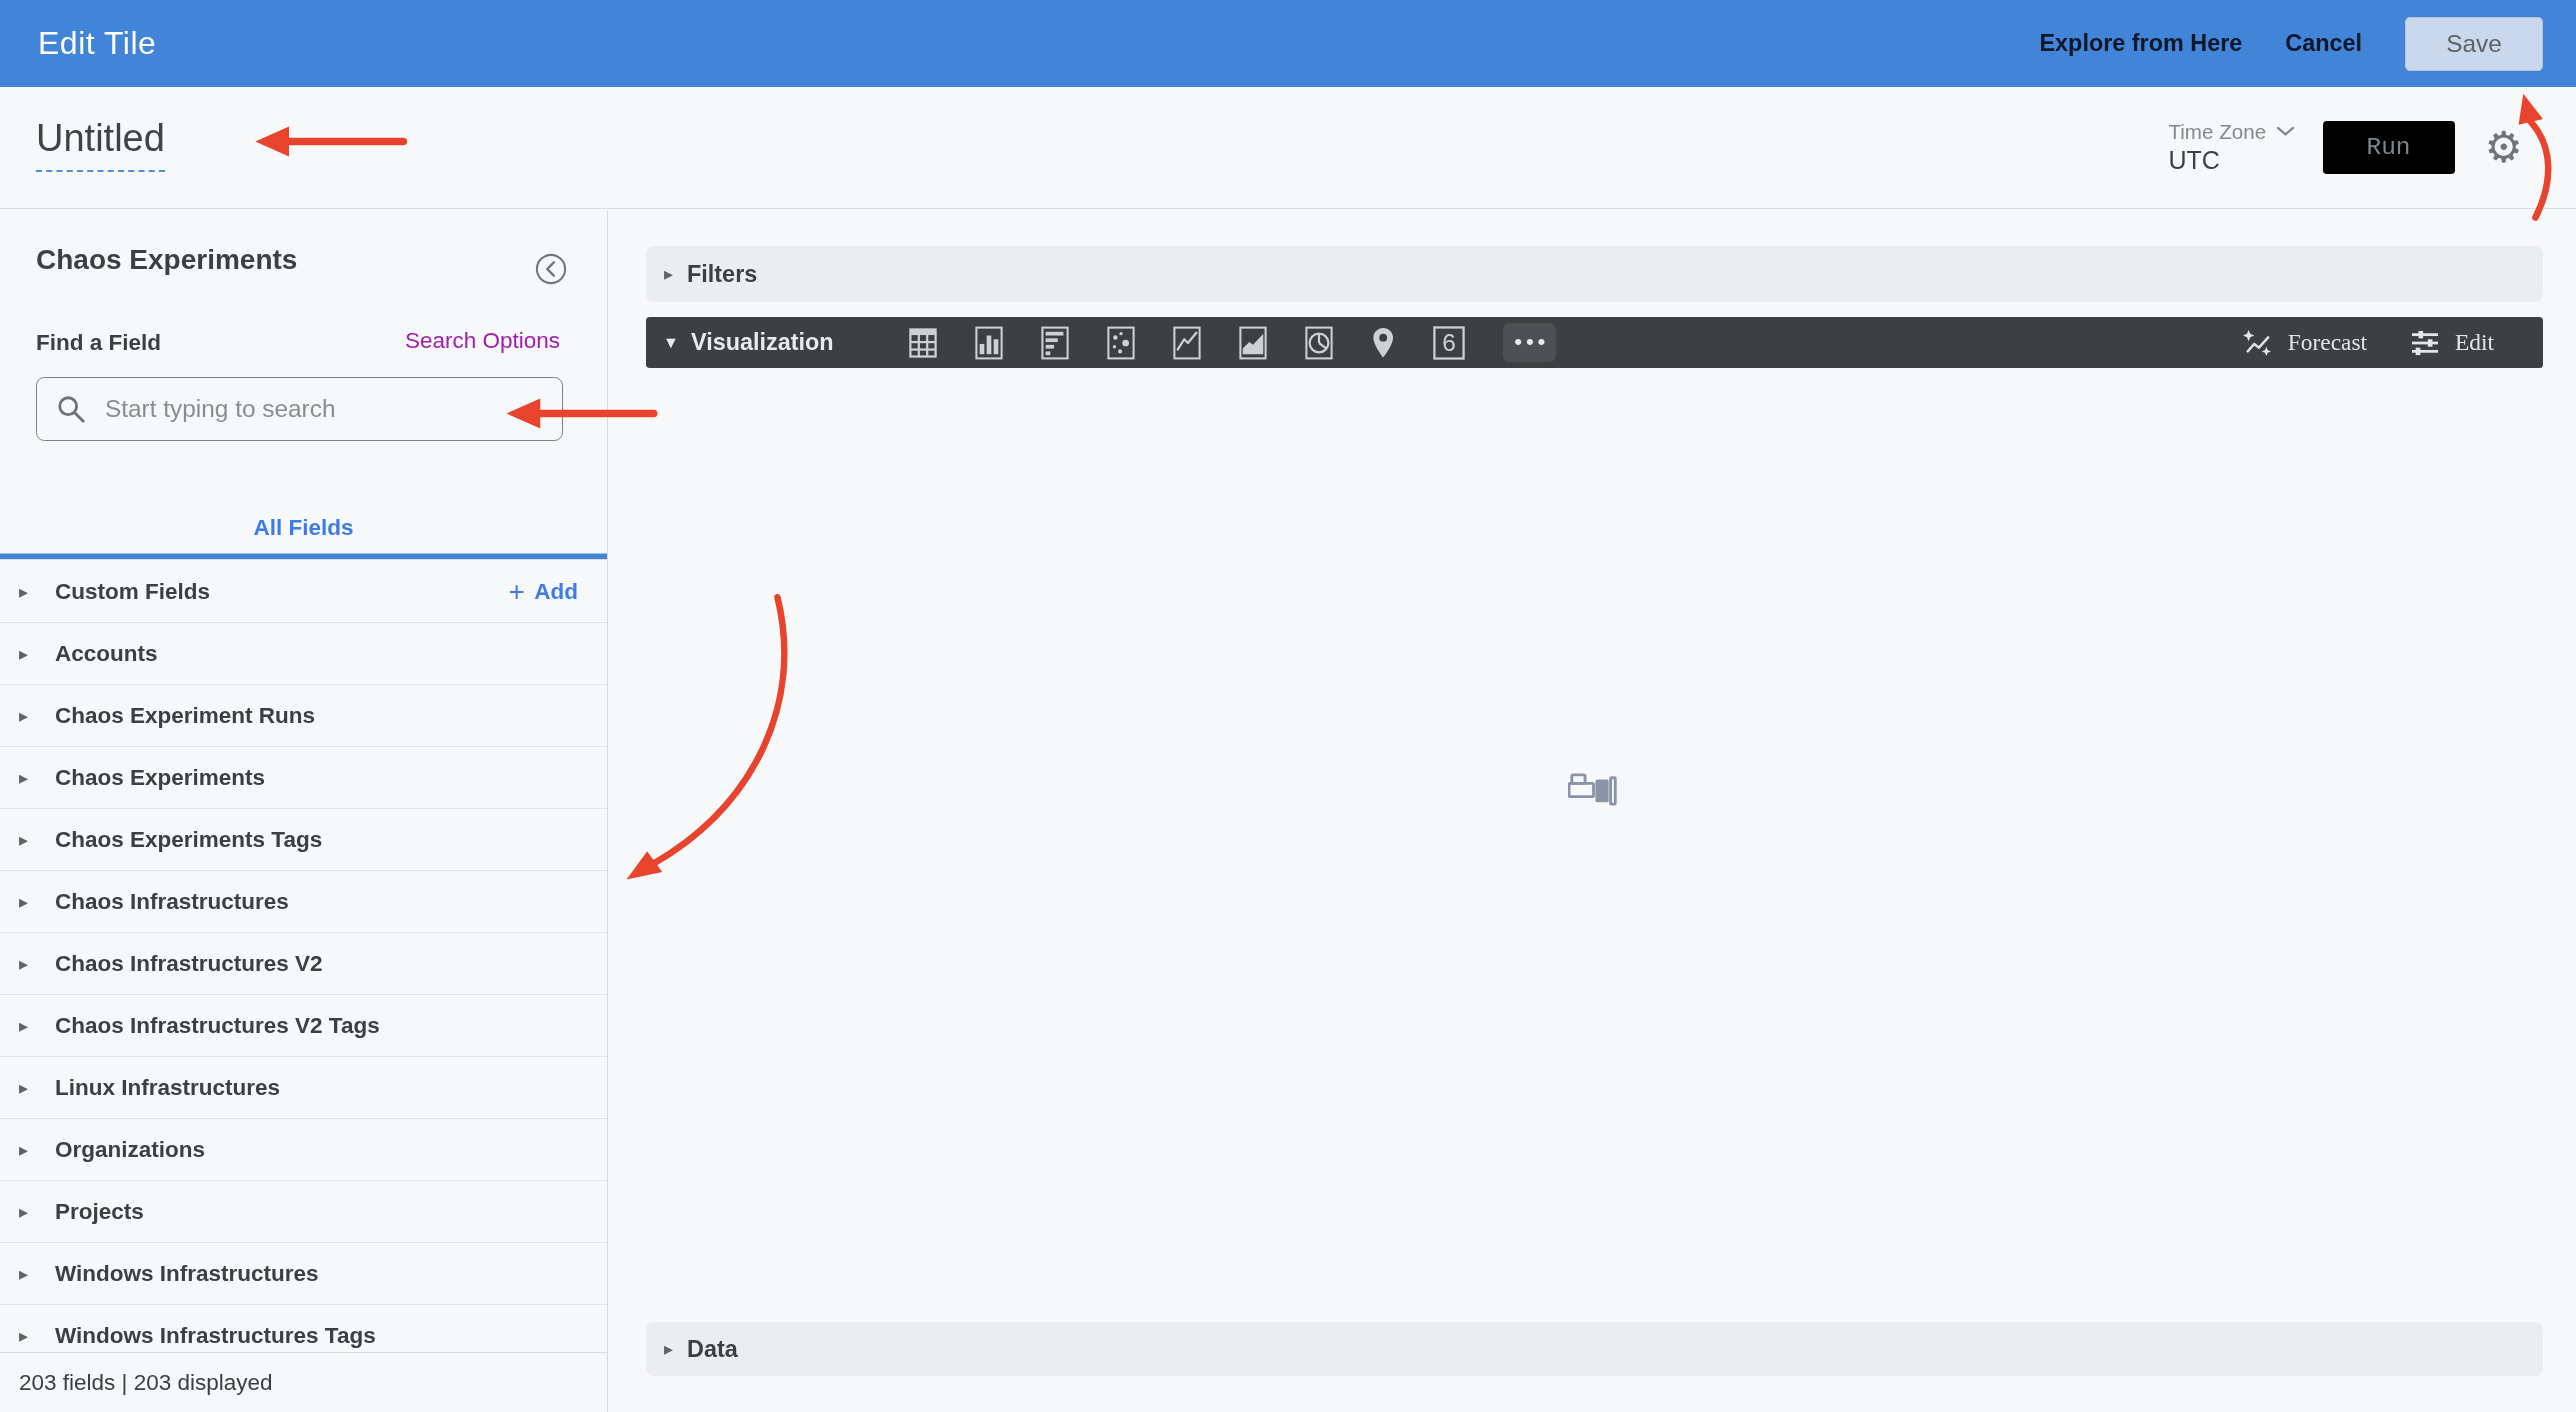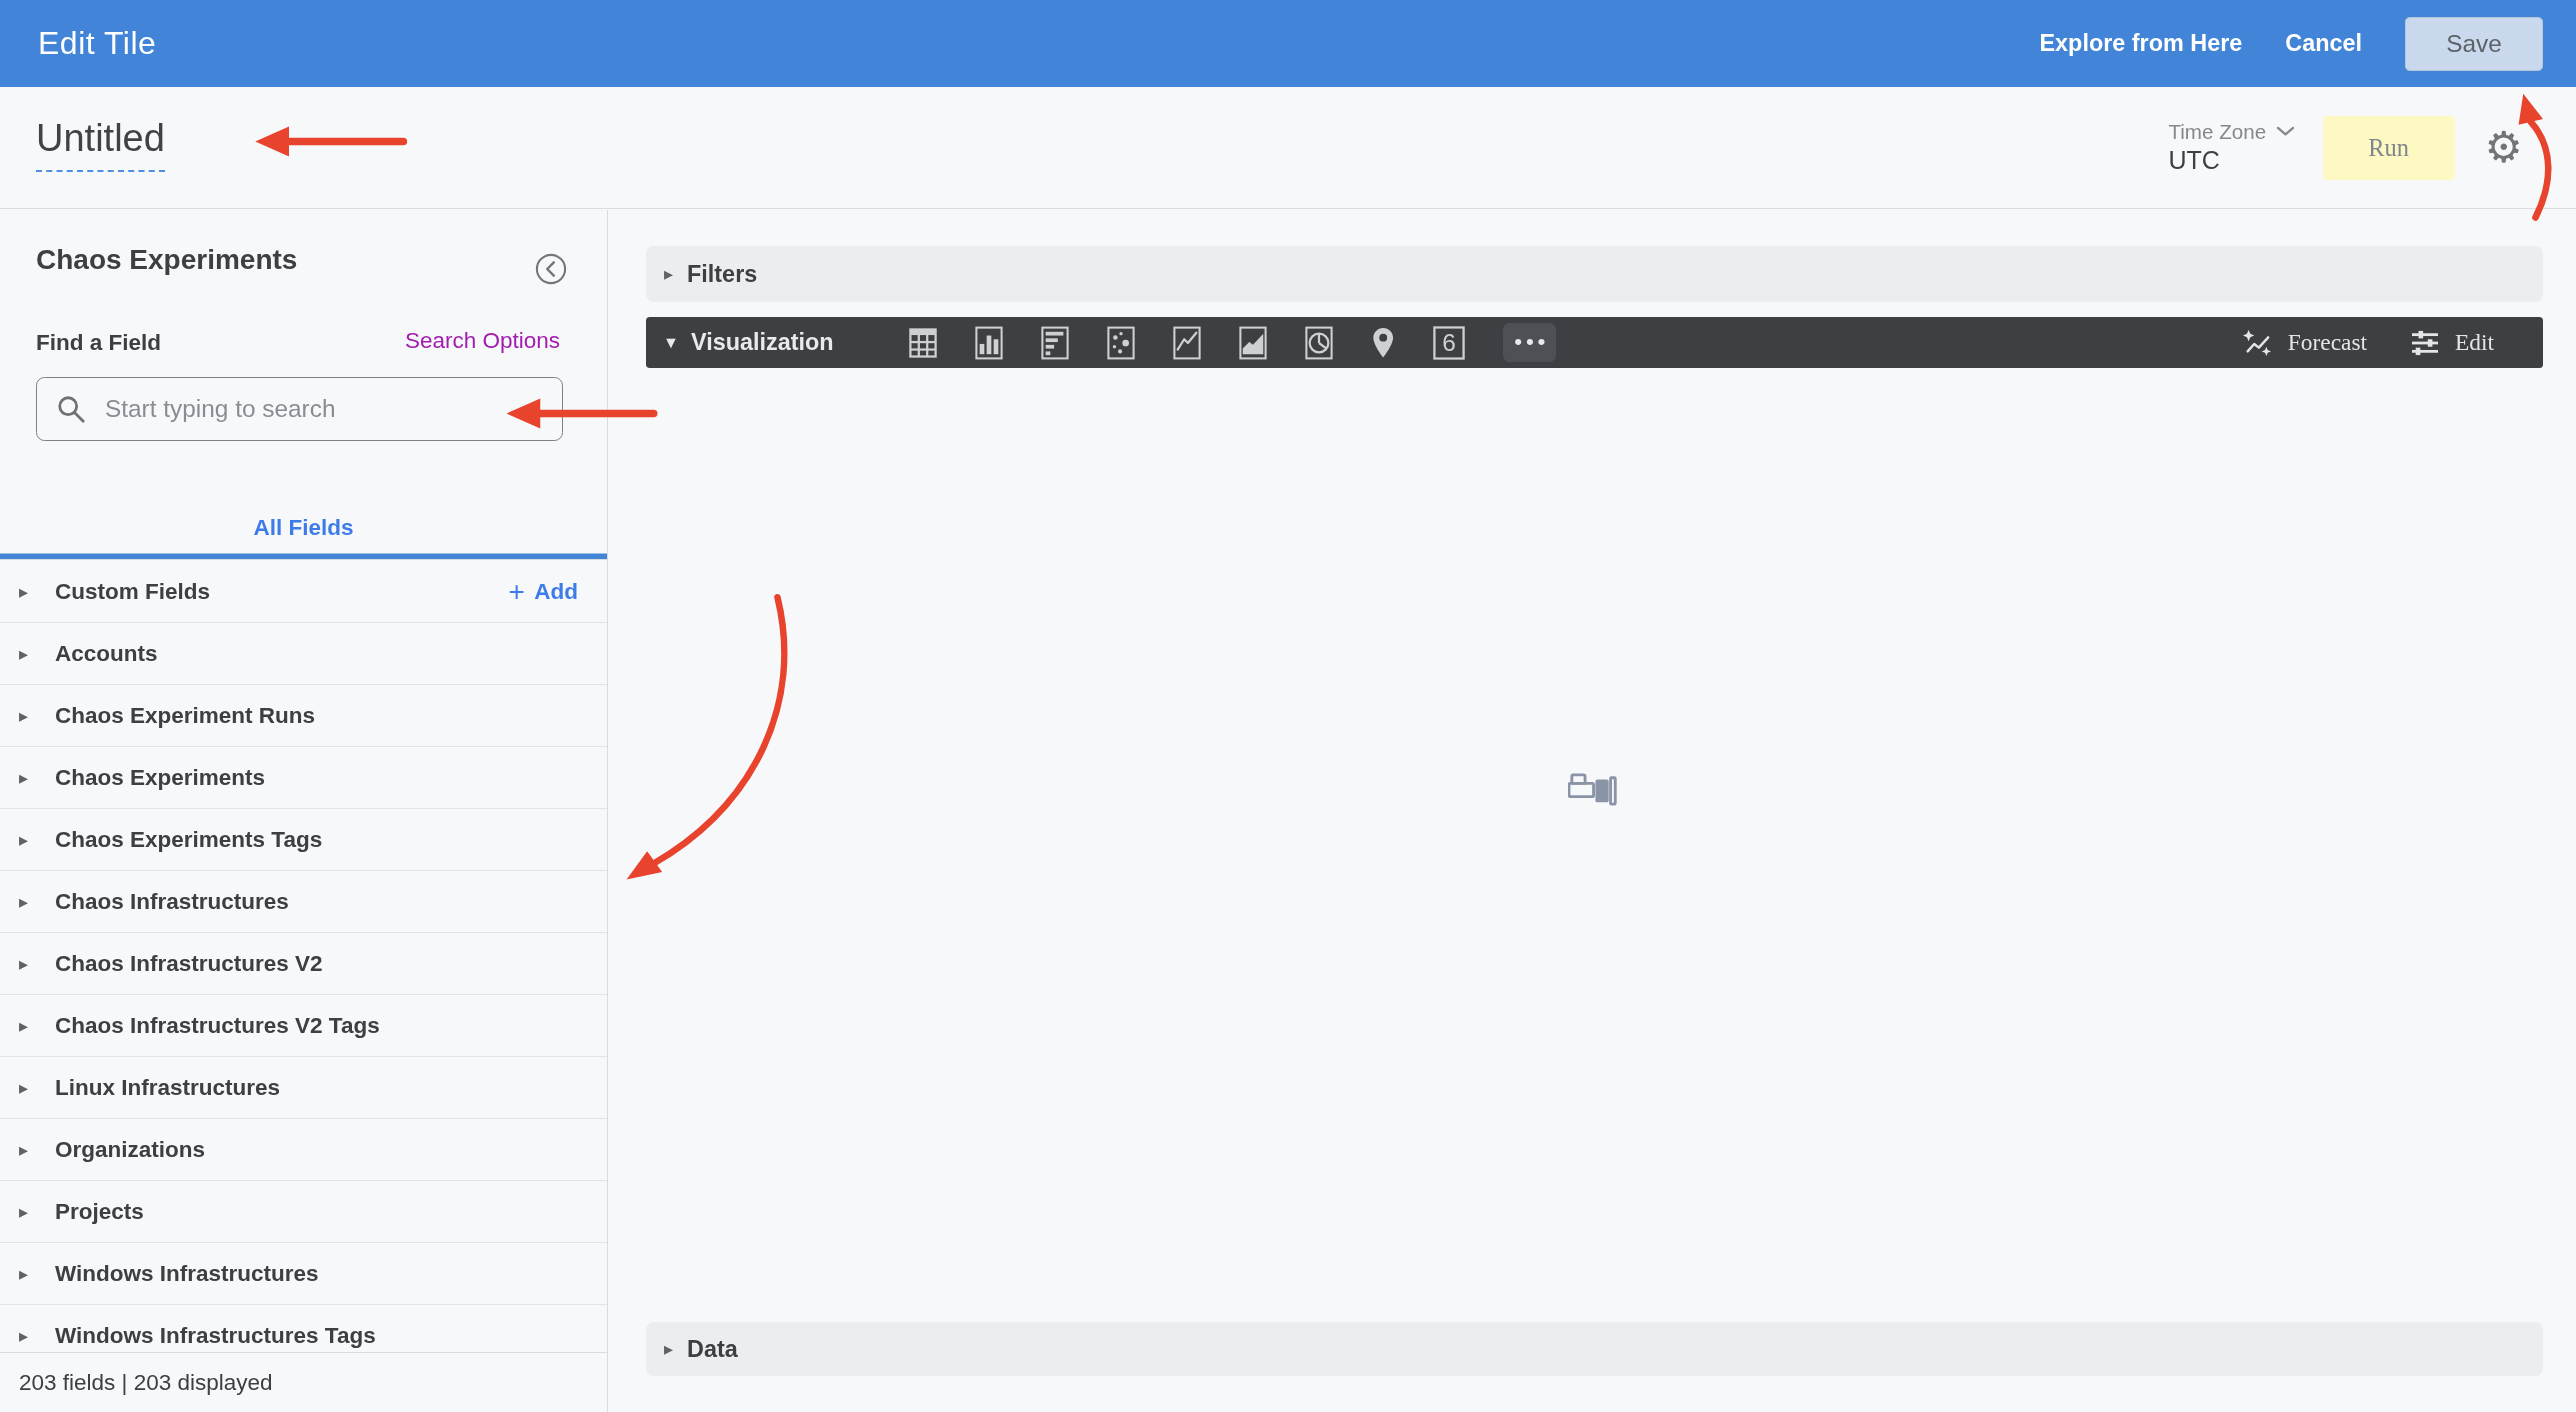--- a/index.html
+++ b/index.html
@@ -5,35 +5,35 @@
   html,body{margin:0;padding:0;background:#e9eaec;}
   *{box-sizing:border-box;}
   #app{position:relative;width:2576px;height:1412px;background:#f7f8fa;
        font-family:"Liberation Sans","DejaVu Sans",sans-serif;overflow:hidden;color:#3c4043;}
 
   
   .bluebar{position:absolute;top:0;left:0;right:0;height:87px;background:#4284d7;
            display:flex;align-items:center;padding:0 33px 0 38px;}
   .bb-title{color:#fff;font-size:32px;font-weight:400;letter-spacing:0.5px;}
   .bb-right{margin-left:auto;display:flex;align-items:center;gap:43px;}
-  .bb-link{color:#ffffff;font-size:23.4px;font-weight:700;cursor:pointer;text-align:right;}
+  .bb-link{color:#0f172a;font-size:23.4px;font-weight:700;cursor:pointer;text-align:right;}
   .save-btn{width:138px;height:54px;background:#c9d8ec;border:0.9px solid #b6c5d9;border-radius:4.7px;
             color:#5d6267;font-size:24.4px;font-family:inherit;cursor:pointer;}
 
   
   .toolbar{position:absolute;top:87px;left:0;right:0;height:122px;background:#f7f8fa;
            border-bottom:0.9px solid #d9dbde;}
   .untitled{position:absolute;left:36px;top:30px;font-size:38px;font-weight:400;color:#3f4347;
             border-bottom:2.8px dashed #4d8ee3;padding-bottom:10.3px;cursor:text;}
   .tb-right{position:absolute;right:53px;top:0;height:100%;display:flex;align-items:center;gap:28px;}
   .tz{line-height:1.1;cursor:pointer;}
   .tz-label{font-size:20.6px;color:#84888d;display:flex;align-items:center;gap:9.4px;}
   .tz-value{font-size:25px;color:#3c4043;margin-top:3.8px;}
-  .run-btn{width:132px;height:64px;background:#fef9c3;border:none;border-radius:3.8px;
-           color:#7f868d;font-size:24.4px;font-family:Liberation Serif, serif;cursor:pointer;}
+  .run-btn{width:132px;height:53px;background:#000000;border:none;border-radius:3.8px;
+           color:#7f868d;font-size:24.4px;font-family:Liberation Mono, monospace;cursor:pointer;}
   .gear{font-size:43px;color:#717578;line-height:1;cursor:pointer;margin-left:1.9px;
         font-family:"DejaVu Sans",sans-serif;}
 
   
   .sidebar{position:absolute;top:210px;left:0;width:608px;bottom:0;background:#f7f8fa;
            border-right:0.9px solid #d9dbde;}
   .sb-title{position:absolute;left:36px;top:34px;font-size:28px;font-weight:700;color:#3c4043;}
   .collapse-btn{position:absolute;left:535px;top:43px;width:32px;height:32px;cursor:pointer;}
   .find-label{position:absolute;left:36px;top:120px;font-size:22.5px;font-weight:700;}
   .search-options{position:absolute;right:47px;top:118px;font-size:22.5px;color:#a21caf;cursor:pointer;}

